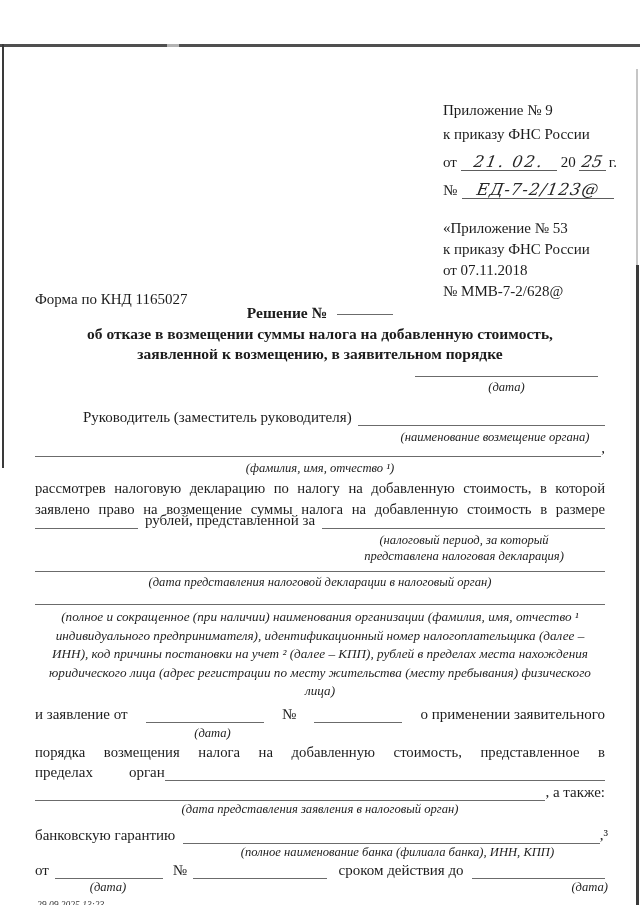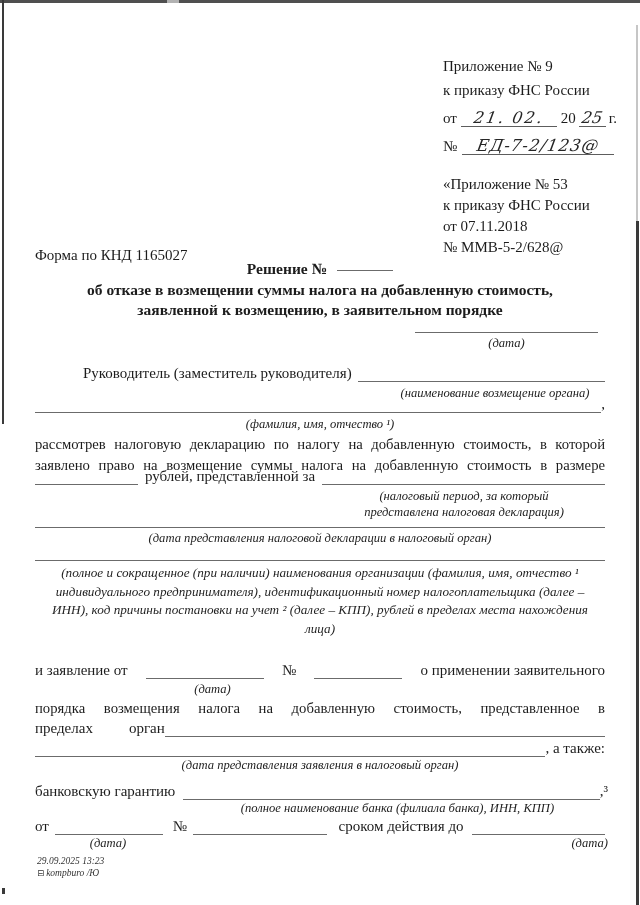--- a/index.html
+++ b/index.html
@@ -1,18 +1,18 @@
 <!DOCTYPE html>
 <html><head>
 <meta charset="utf-8">
 <style>
   html,body { margin:0; padding:0; background:#e8e8e8; }
   .page { position:relative; width:640px; height:905px; background:#ffffff;
           font-family:"Liberation Serif","DejaVu Serif",serif; color:#1c1c1c; overflow:hidden; }
-  .abs { position:absolute; }
+  .abs { position:absolute;margin-top:44px; }
   .t   { font-size:15px; line-height:19px; white-space:nowrap; }
   .b   { font-weight:bold; }
   .c   { text-align:center; }
   .cap { font-style:italic; font-size:12.6px; line-height:15.5px; color:#222;
          white-space:nowrap; text-align:center; }
   .jl  { font-size:14.7px; line-height:19px; text-align:justify; text-align-last:justify;
          white-space:nowrap; overflow:hidden; }
   .row { display:flex; align-items:flex-end; }
   .row .t { line-height:17px; }
   .fill   { flex:1 1 auto; border-bottom:1px solid #6b6b6b; height:3px; }
@@ -58,21 +58,21 @@
   <div class="abs hwrow" style="left:443px;top:131px;width:180px">
     <span class="t">№</span>
     <span class="hwblank" style="width:152px;margin-left:5px">
       <span class="hw hw2">ЕД-7-2/123@</span>
     </span>
   </div>
 
   <div class="abs t" style="left:443px;top:175px">«Приложение № 53</div>
   <div class="abs t" style="left:443px;top:196px">к приказу ФНС России</div>
   <div class="abs t" style="left:443px;top:217px">от 07.11.2018</div>
-  <div class="abs t" style="left:443px;top:238px">№ ММВ-5-2/628@</div>
+  <div class="abs t" style="left:443px;top:238px">№ ММВ-7-2/628@</div>
 
   <div class="abs t" style="left:35px;top:246px">Форма по КНД 1165027</div>
 
   <div class="abs b" style="left:35px;top:259px;width:570px;display:flex;justify-content:center;align-items:center;font-size:15.5px;line-height:19px">
     <span>Решение №</span>
     <span class="blankw" style="width:56px;margin-left:10px"></span>
   </div>
   <div class="abs b c" style="left:35px;top:280px;width:570px;font-size:15.5px;line-height:19px;white-space:nowrap">об отказе в возмещении суммы налога на добавленную стоимость,</div>
   <div class="abs b c" style="left:35px;top:300px;width:570px;font-size:15.5px;line-height:19px;white-space:nowrap">заявленной к возмещению, в заявительном порядке</div>
 
@@ -103,20 +103,21 @@
   <div class="abs cap" style="left:330px;top:505px;width:268px">представлена налоговая декларация)</div>
 
   <div class="abs blankw" style="left:35px;top:512px;width:570px;height:15px"></div>
   <div class="abs cap" style="left:35px;top:531px;width:570px">(дата представления налоговой декларации в налоговый орган)</div>
 
   <div class="abs blankw" style="left:35px;top:545px;width:570px;height:15px"></div>
   <div class="abs" style="left:34px;top:564px;width:572px">
     <div class="org">(полное и сокращенное (при наличии) наименования организации (фамилия, имя, отчество ¹</div>
     <div class="org">индивидуального предпринимателя), идентификационный номер налогоплательщика (далее –</div>
     <div class="org">ИНН), код причины постановки на учет ² (далее – КПП), рублей в пределах места нахождения</div>
+    <div class="org">юридического лица (адрес регистрации по месту жительства (месту пребывания) физического</div>
     <div class="org">лица)</div>
   </div>
 
   <div class="abs row" style="left:35px;top:662px;width:570px;height:17px;justify-content:space-between">
     <span class="t">и заявление от</span>
     <span class="fill" style="max-width:118px"></span>
     <span class="t">№</span>
     <span class="fill" style="max-width:88px"></span>
     <span class="t">о применении заявительного</span>
   </div>

